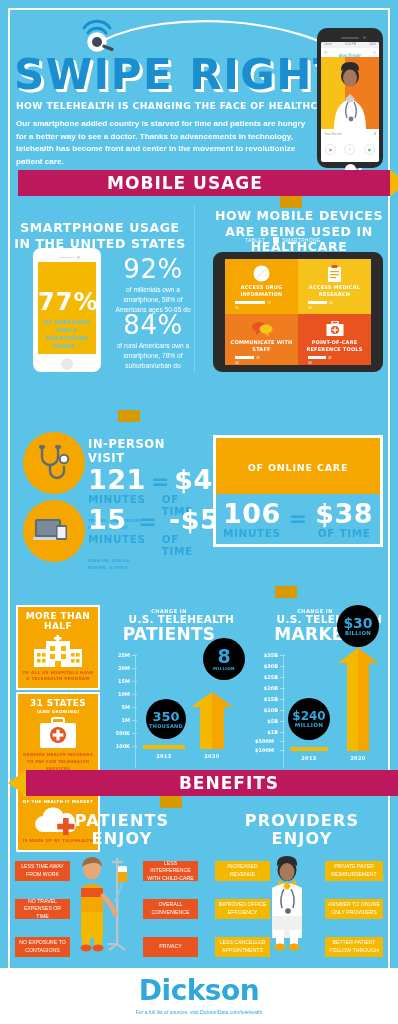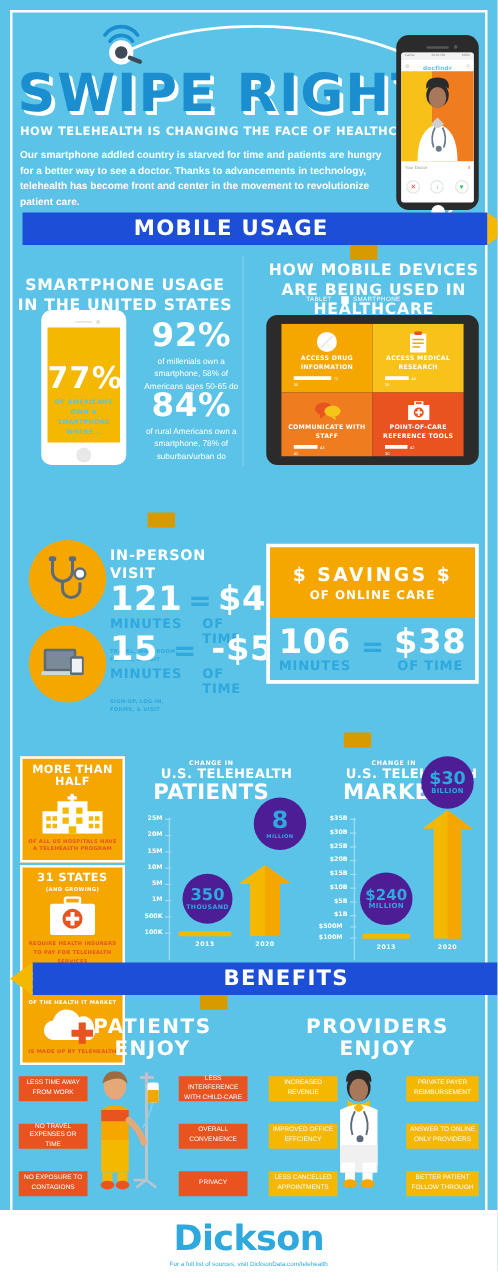--- a/index.html
+++ b/index.html
@@ -71,21 +71,21 @@
   .ph-meta .likes{ font-size:3.4px; color:#e8453c;}
   .ph-actions{ height:22px; background:#fff; display:flex; align-items:center; justify-content:space-around;}
   .ph-btn{ width:11px; height:11px; border-radius:50%; border:1px solid #e6e6e6; display:flex; align-items:center; justify-content:center; font-size:5.5px; background:#fff;}
   .ph-btn.x{ color:#e8453c;} .ph-btn.i{ color:#5cc3e8; font-size:4.5px;} .ph-btn.h{ color:#2ecc71;}
   .phone-home{ width:11px; height:11px; border-radius:50%; background:#fff; margin:2px auto 0;}
   .phone-speaker{ width:18px;height:1.6px;background:#555;border-radius:2px;margin:0 auto 3px;position:relative;}
   .phone-speaker:after{content:"";position:absolute;right:-7px;top:-1px;width:3px;height:3px;border-radius:50%;background:#555;}
 
   
   .banner{
-    position:absolute; height:26px; background:#1d4ed8;
+    position:absolute; height:26px; background:#be185d;
     display:flex; align-items:center;
     font-family:"DejaVu Sans", sans-serif; font-weight:bold;
     font-size:17px; color:#ffffff; letter-spacing:1px;justify-content:flex-end;
   }
   .banner .lbl{ width:100%; text-align:center; }
   .banner.right-arrow{ left:18px; right:0; width:372px; padding-right:38px; }
   .banner.right-arrow:after{
     content:""; position:absolute; right:0; top:0;
     border-top:13px solid transparent; border-bottom:13px solid transparent;
     border-left:18px solid #f5b800;
@@ -113,21 +113,21 @@
   .phone77 .scr{ width:58px; height:92px; background:#f5b800; position:relative; }
   .phone77 .big{ position:absolute; left:0; right:0; top:26px; text-align:center;
     font-family:"DejaVu Sans", sans-serif; font-weight:bold; font-size:24px; color:#ffffff; letter-spacing:1px;}
   .phone77 .cap{ position:absolute; left:3px; right:3px; top:56px; text-align:center;
     font-family:"DejaVu Sans", sans-serif; font-weight:bold; font-size:5px; color:#5cc3e8; line-height:1.6; letter-spacing:.3px;}
   .phone77 .spk{ width:14px;height:1.4px;background:#ddd;border-radius:2px;margin:0 auto 4px;position:relative;}
   .phone77 .spk:after{content:"";position:absolute;right:-6px;top:-1px;width:2.6px;height:2.6px;border-radius:50%;background:#ddd;}
   .phone77 .home{ width:12px;height:12px;border-radius:50%;background:#e8e8e8;margin:4px auto 0;}
 
   .stat-block{ position:absolute; text-align:center; width:90px; }
-  .stat-big{ font-family:"DejaVu Sans", sans-serif; font-weight:bold; font-size:26px; color:#ffffff; letter-spacing:.5px; line-height:1;}
+  .stat-big{ font-family:"DejaVu Sans", sans-serif; font-weight:normal; font-size:26px; color:#ffffff; letter-spacing:.5px; line-height:1;}
   .stat-desc{ font-family:"Liberation Sans", sans-serif; font-size:6.6px; color:#ffffff; line-height:1.5; margin-top:3px;}
 
   .legend{ position:absolute; top:237px; left:245px; display:flex; gap:8px; align-items:center;}
   .legend .li{ display:flex; align-items:center; gap:3px; font-family:"Liberation Sans",sans-serif; font-size:5px; color:#ffffff; letter-spacing:.3px;}
   .legend .sw{ width:6px; height:6px; } .sw.smart{ background:#ffffff; }
 
   .tablet{
     position:absolute; left:213px; top:252px; width:170px; height:120px;
     background:#2b2b2b; border-radius:9px; padding:7px 12px;
   }
@@ -173,21 +173,21 @@
   .chart{ position:absolute; }
   .chart .kicker{ font-family:"DejaVu Sans", sans-serif; font-weight:bold; font-size:5px; color:#ffffff; letter-spacing:.5px; text-align:center;}
   .chart .t1{ font-family:"DejaVu Sans", sans-serif; font-weight:bold; font-size:10.5px; color:#ffffff; letter-spacing:.3px; text-align:right; line-height:1.1;}
   .chart .t2{ font-family:"DejaVu Sans", sans-serif; font-weight:bold; font-size:17px; color:#ffffff; letter-spacing:.3px; text-align:center; line-height:1.05;}
   .tick{ font-family:"DejaVu Sans", sans-serif; font-weight:bold; font-size:5px; color:#ffffff; text-align:right; position:absolute; width:26px;}
   .tickline{ position:absolute; width:5px; height:1px; background:#9fdcf3;}
   .axisline{ position:absolute; width:1px; background:#9fdcf3;}
   .barchart-bar{ position:absolute; background:#f5b800; }
   .arrowbar{ position:absolute; }
   .yearlbl{ position:absolute; font-family:"DejaVu Sans", sans-serif; font-weight:bold; font-size:5px; color:#ffffff; letter-spacing:.4px; text-align:center; width:40px;}
-  .bubble{ position:absolute; border-radius:50%; background:#4c1d95; display:flex; flex-direction:column; align-items:center; justify-content:center;}
+  .bubble{ position:absolute; border-radius:50%; background:#000000; display:flex; flex-direction:column; align-items:center; justify-content:center;}
   .bubble .b1{ font-family:"DejaVu Sans", sans-serif; font-weight:bold; color:#2fa8dd; line-height:1;}
   .bubble .b2{ font-family:"DejaVu Sans", sans-serif; font-weight:bold; color:#2fa8dd; letter-spacing:.3px;}
 
   
   .ben-title{ font-family:"DejaVu Sans", sans-serif; font-weight:bold; font-size:16px; color:#ffffff; letter-spacing:1.2px; text-align:center; line-height:1.15;}
   .pill{ position:absolute; display:flex; align-items:center; justify-content:center; text-align:center;
     font-family:"Liberation Sans", sans-serif; font-size:5.2px; color:#ffffff; line-height:1.45; padding:2px 3px;}
   .pill.orange{ background:#e8531f; } .pill.yellow{ background:#f5b800; }
 
   
@@ -434,21 +434,20 @@
     </div>
     <div style="display:flex; gap:16px;">
       <span class="tm-minutes">MINUTES</span>
       <span class="tm-oftime">OF TIME</span>
     </div>
     <div class="tm-note" style="width:62px; margin-top:1px;">SIGN-UP, LOG-IN, FORMS, &amp; VISIT</div>
   </div>
 
   <div class="savings-box">
     <div class="savings-top">
-      <div class="t1">$ SAVINGS $</div>
       <div class="t2">OF ONLINE CARE</div>
     </div>
     <div class="savings-bot">
       <div class="c">
         <div class="tm-num">106</div>
         <div class="tm-minutes">MINUTES</div>
       </div>
       <div class="tm-eq">=</div>
       <div class="c">
         <div class="tm-num">$38</div>

